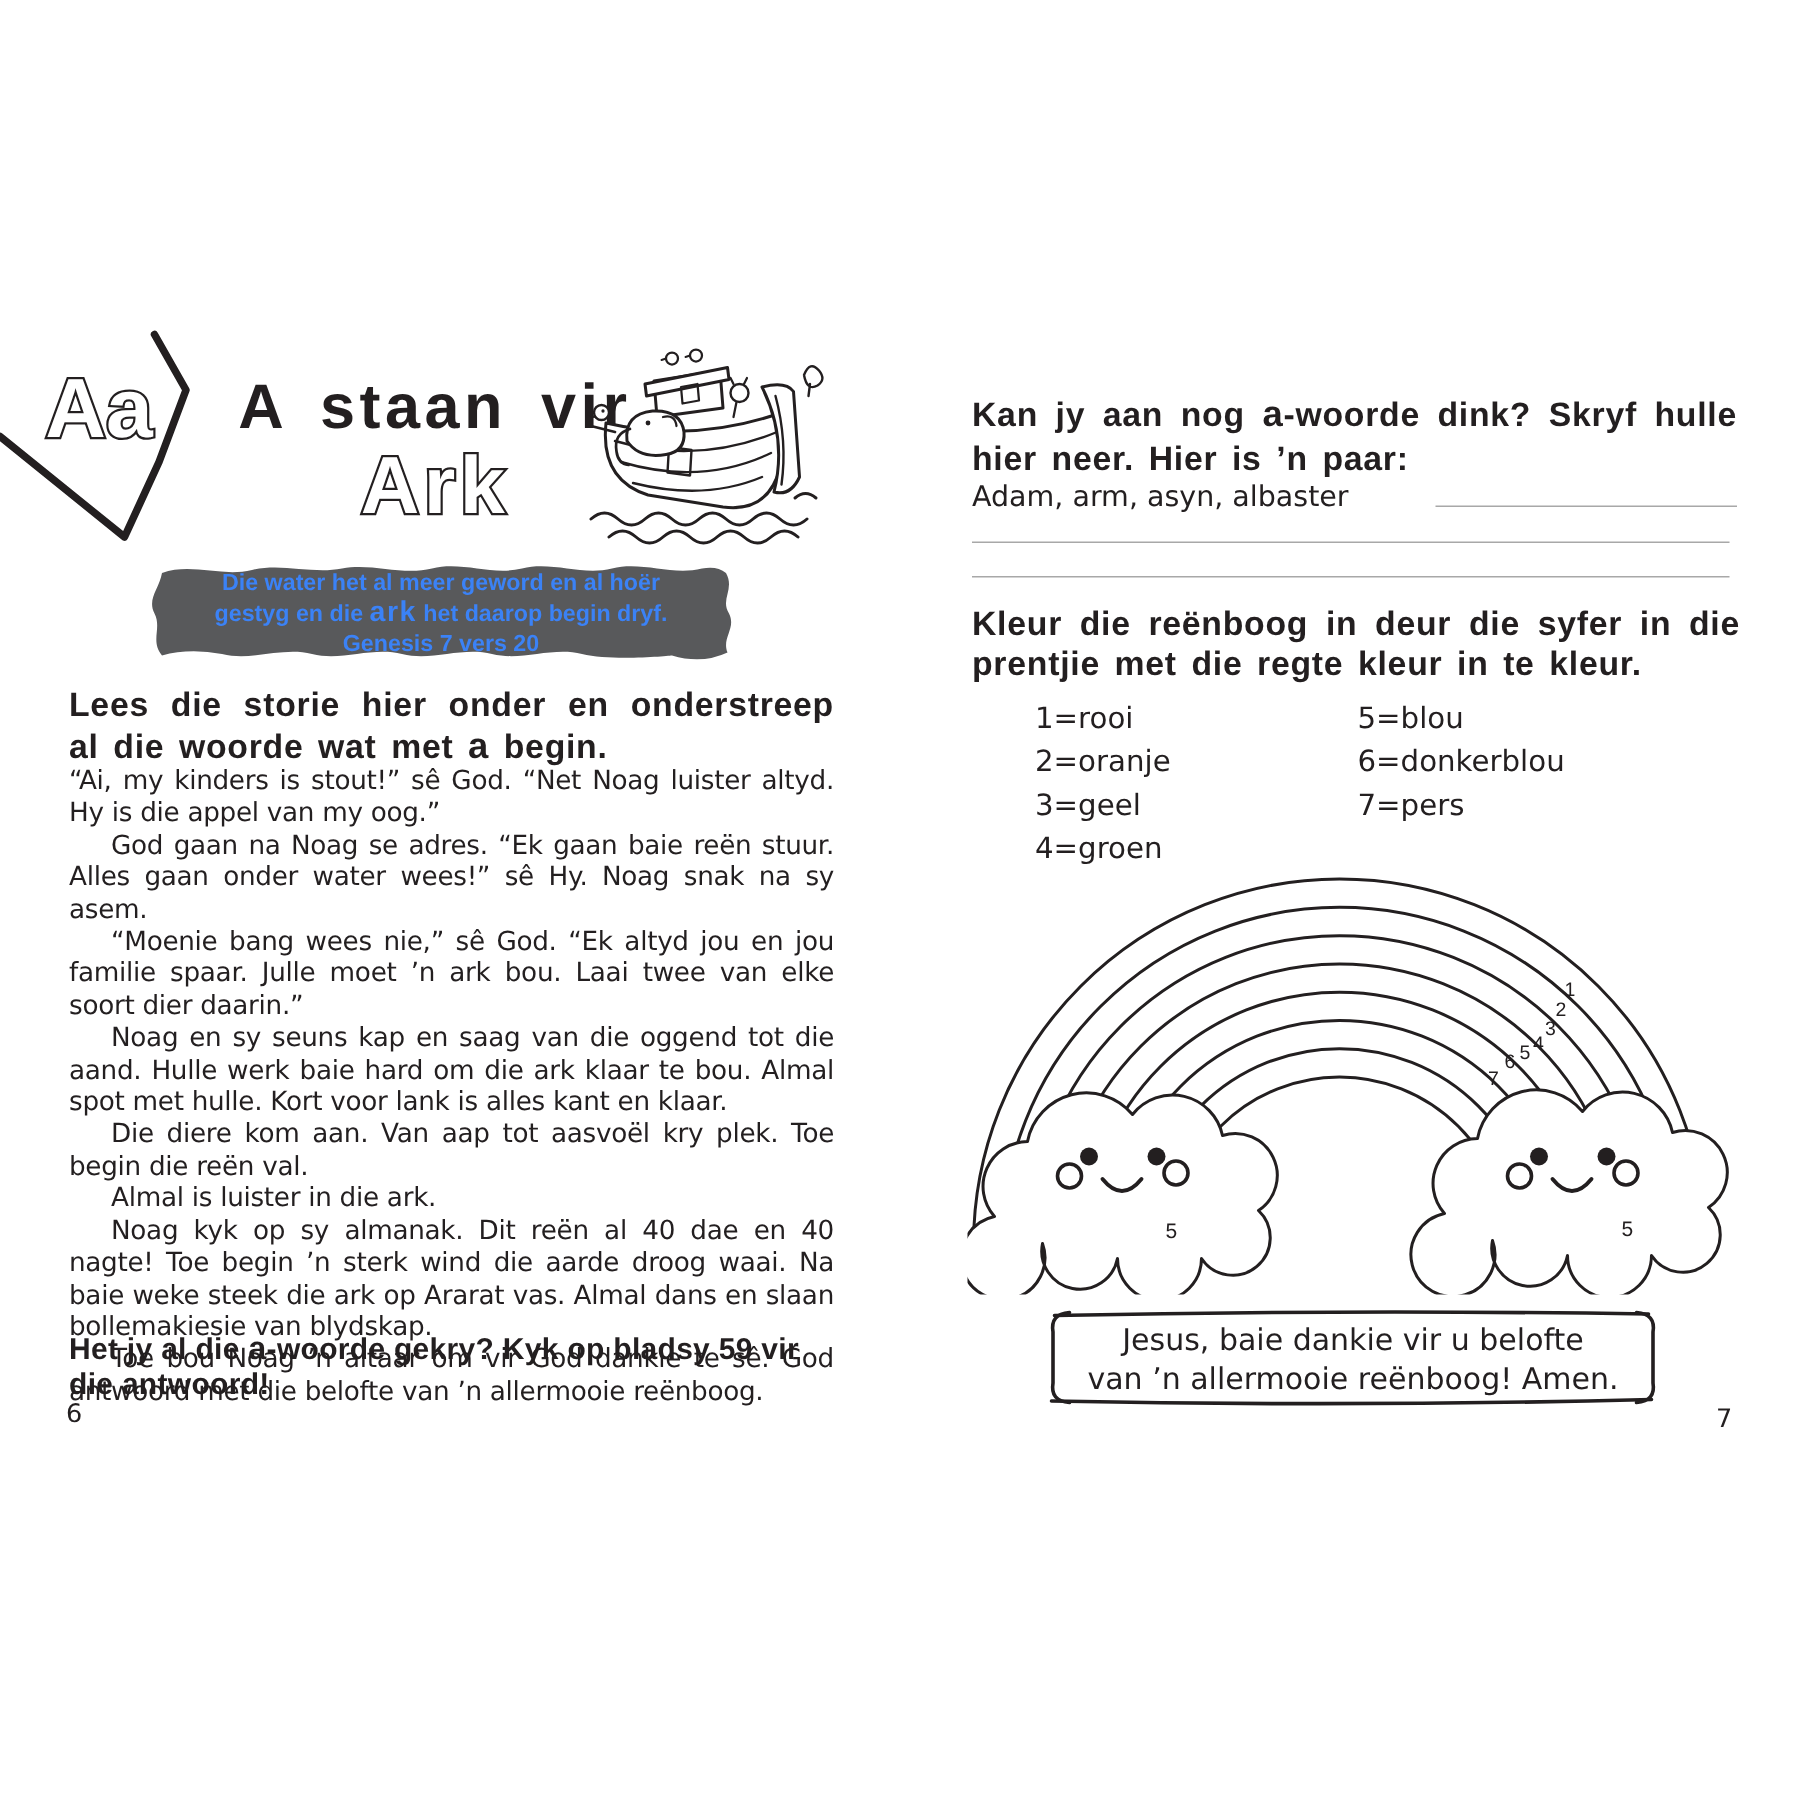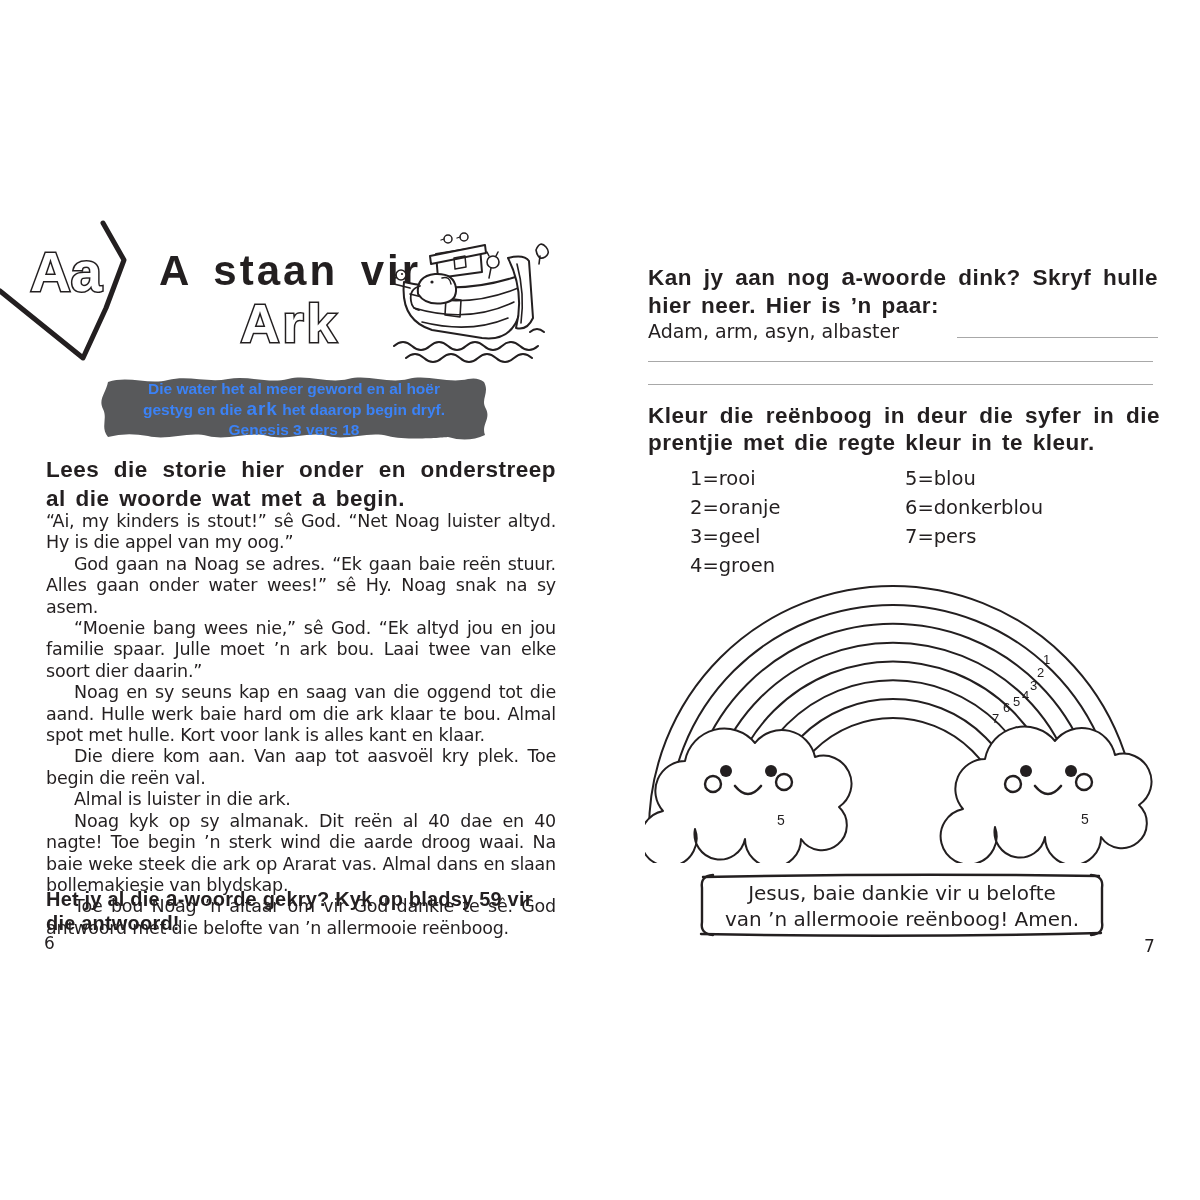--- a/index.html
+++ b/index.html
@@ -107,21 +107,21 @@
   <div class="abs banner-wrap" style="left:98px;top:373px">
     <svg class="abs" style="left:0;top:0" width="392" height="72" viewBox="0 0 392 72">
       <path d="M10,9 C30,2 50,12 70,7 S110,10 130,6 S170,11 190,6 S230,11 250,6 S290,11 310,6 S350,11 370,6
                Q380,4 386,9 C392,20 382,26 388,36 C393,46 383,52 387,62
                Q370,70 350,64 S310,68 290,63 S250,68 230,63 S190,68 170,63 S130,68 110,63 S70,68 50,63
                Q28,59 10,64 C2,54 10,46 5,36 C0,26 8,20 10,9 Z" fill="#58595b"></path>
     </svg>
     <div class="banner-text">
       <div>Die water het al meer geword en al hoër</div>
       <div><span>gestyg en die </span><span class="ark-big">ark</span><span> het daarop begin dryf.</span></div>
-      <div>Genesis 3 vers 18</div>
+      <div>Genesis 7 vers 20</div>
     </div>
   </div>
 
   <div class="abs h-bold instruction" style="left:46px;top:456px;width:510px"><span>Lees die storie hier onder en onderstreep al die woorde wat met </span><span class="chunky">a</span><span> begin.</span></div>
 
   <div class="abs story" style="left:46px;top:511px;width:510px">
     <p>“Ai, my kinders is stout!” sê God. “Net Noag luister altyd. Hy is die appel van my oog.”</p>
     <p>God gaan na Noag se adres. “Ek gaan baie reën stuur. Alles gaan onder water wees!” sê Hy. Noag snak na sy asem.</p>
     <p>“Moenie bang wees nie,” sê God. “Ek altyd jou en jou familie spaar. Julle moet ’n ark bou. Laai twee van elke soort dier daarin.”</p>
     <p>Noag en sy seuns kap en saag van die oggend tot die aand. Hulle werk baie hard om die ark klaar te bou. Almal spot met hulle. Kort voor lank is alles kant en klaar.</p>

